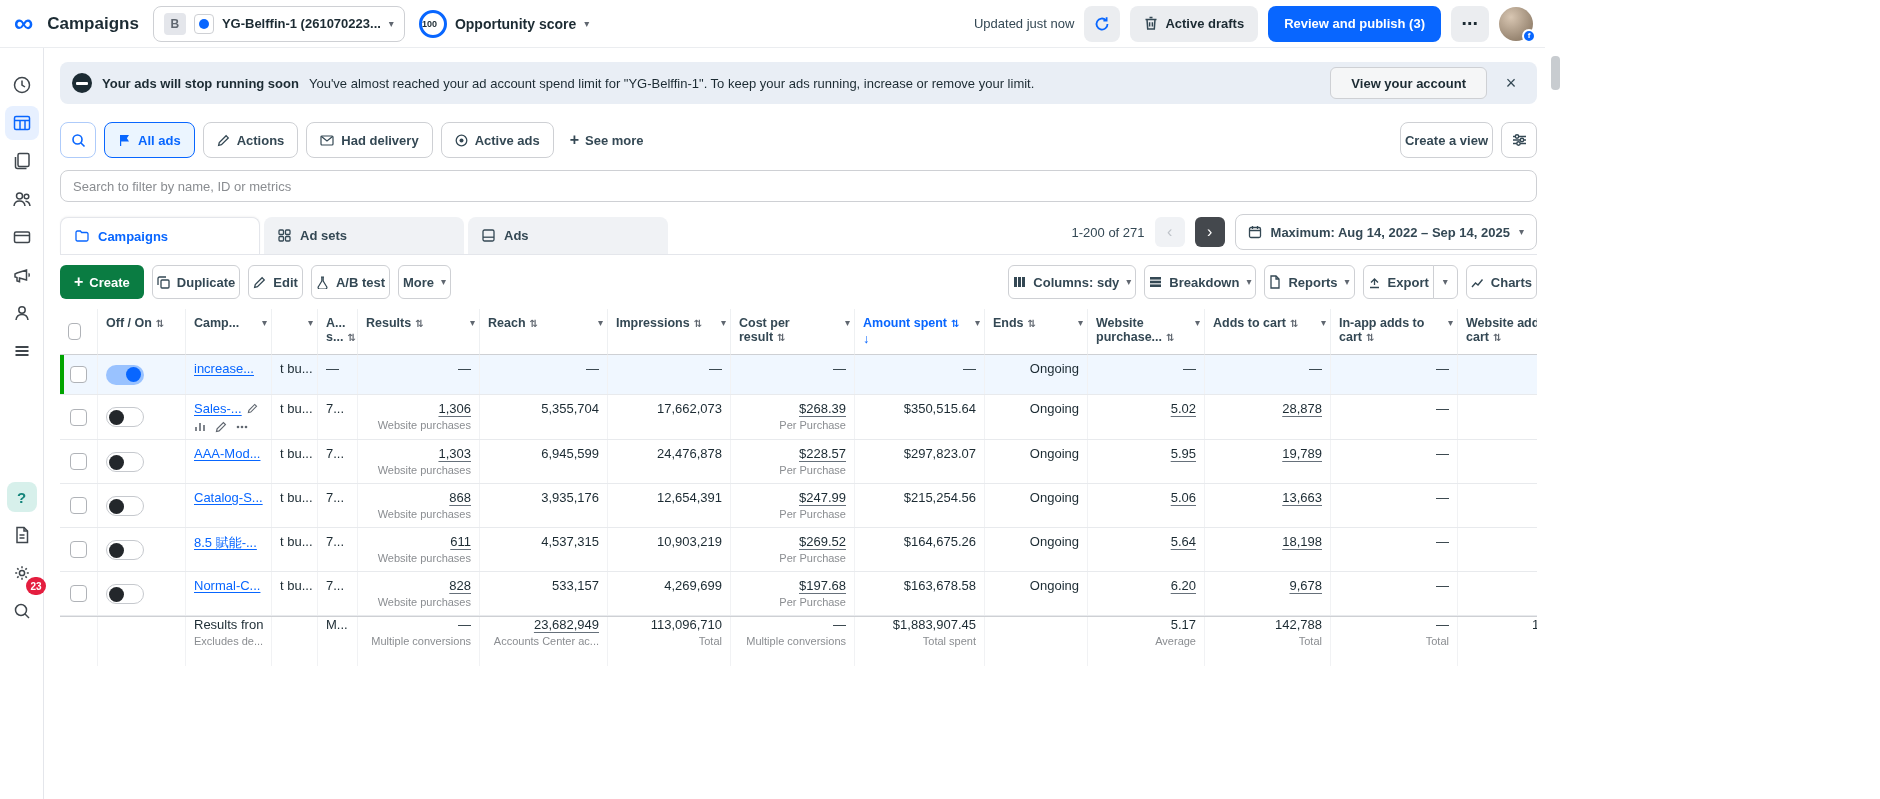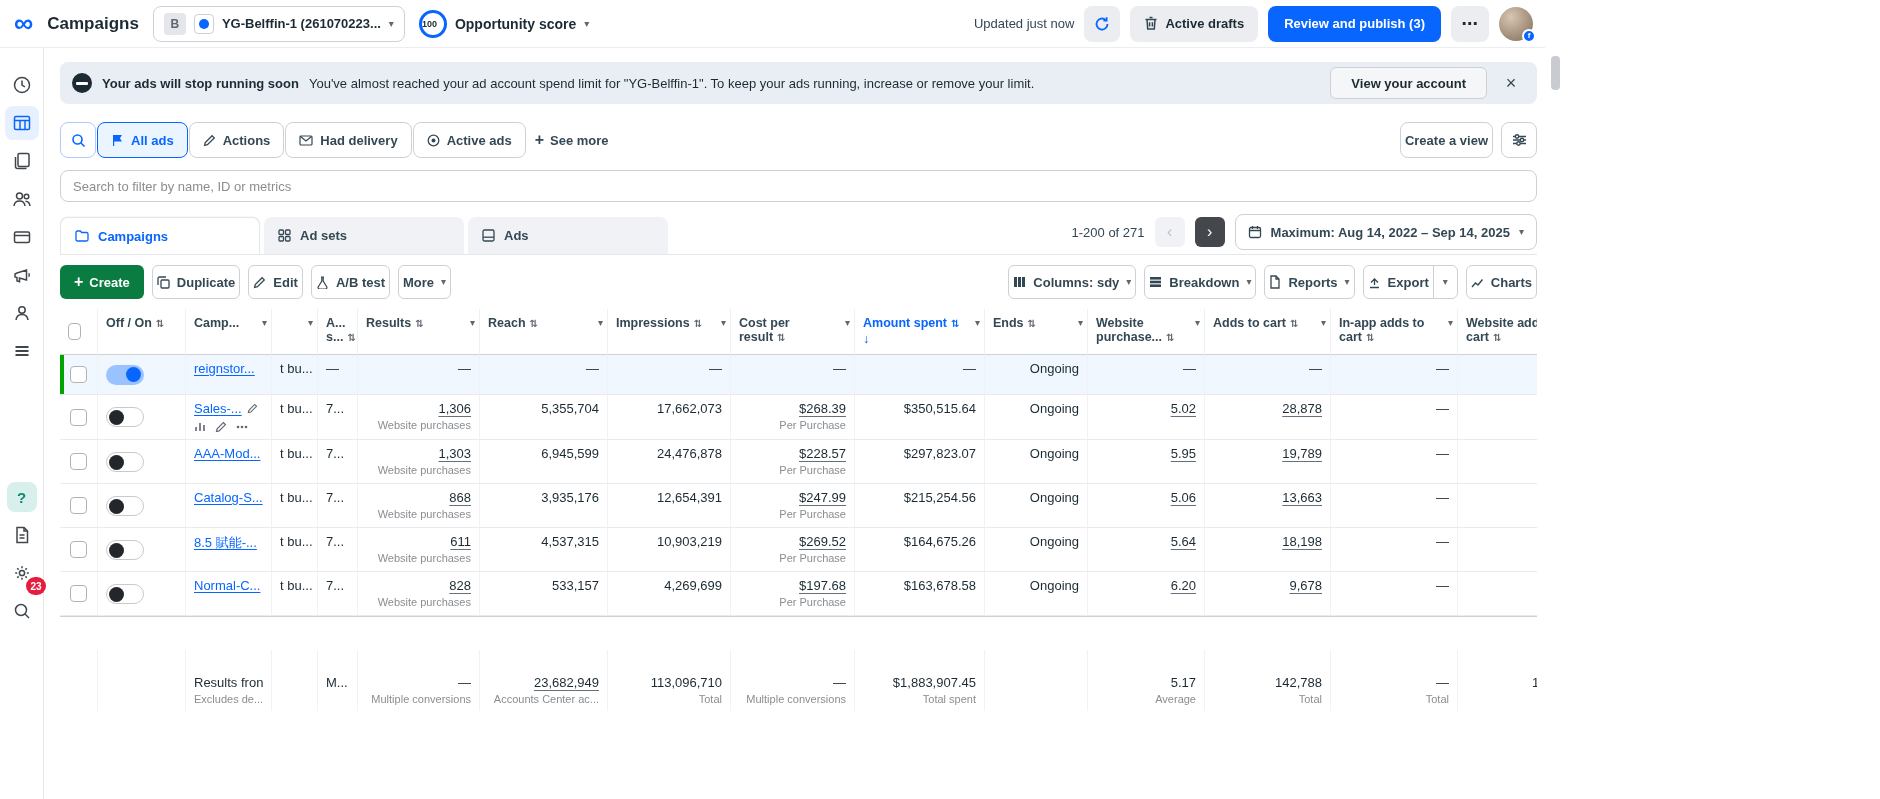--- a/index.html
+++ b/index.html
@@ -50,21 +50,21 @@
 
   .banner { margin-top:14px; height:42px; background:#e9eef5; border-radius:8px; display:flex; align-items:center; gap:10px; padding:0 12px; }
   .banner-ic { width:20px; height:20px; border-radius:50%; background:#1c2b33; position:relative; flex:none; }
   .banner-ic::after { content:""; position:absolute; left:4px; top:9px; width:12px; height:2.5px; background:#fff; border-radius:1px; }
   .banner-title { font-weight:700; font-size:13px; }
   .banner-msg { font-size:13px; color:#1c2b33; }
   .banner-right { margin-left:auto; display:flex; align-items:center; gap:10px; }
   .banner-btn { height:32px; border-radius:6px; background:#f5f6f7; border:1px solid #ced0d4; font-weight:700; padding:0 20px; }
   .banner-x { font-size:18px; color:#344854; width:28px; height:28px; display:flex; align-items:center; justify-content:center; }
 
-  .filter-row { margin-top:18px; display:flex; align-items:center; gap:1px; }
+  .filter-row { margin-top:18px; display:flex; align-items:center; gap:8px; }
   .search-sq { width:36px; height:36px; border:1px solid #aecbfa; border-radius:8px; color:#0866ff; display:flex; align-items:center; justify-content:center; background:#fff; }
   .chip { height:36px; border-radius:8px; border:1px solid #ced0d4; background:#fff; padding:0 13px; display:flex; align-items:center; gap:7px; font-weight:700; color:#344854; }
   .chip.selected { background:#ebf5ff; border-color:#0866ff; color:#0866ff; }
   .see-more { display:flex; align-items:center; gap:6px; font-weight:700; color:#344854; padding:0 8px; }
   .plus::before { content:"+"; font-size:16px; font-weight:700; line-height:1; }
   .filter-right { margin-left:auto; display:flex; align-items:center; gap:8px; }
   .w-btn { height:34px; border-radius:6px; border:1px solid #ced0d4; background:#fff; padding:0 4px; display:flex; align-items:center; gap:7px; font-weight:700; color:#344854; }
   .w-btn.tall { height:36px; border-radius:8px; }
   .w-btn.sq { width:36px; padding:0; justify-content:center; }
 
@@ -119,21 +119,21 @@
   .name-line { display:flex; align-items:center; gap:5px; }
   .mini-pen { color:#606770; cursor:pointer; }
   .row-icons { display:flex; align-items:center; gap:9px; margin-top:5px; color:#606770; }
   .ric { cursor:pointer; }
   .c-num { text-align:right; }
   .val { display:block; line-height:16px; white-space:nowrap; }
   .val.u { text-decoration:underline; text-underline-offset:3px; text-decoration-color:#66707a; }
   .sub { display:block; font-size:11px; color:#8a8d91; margin-top:2px; white-space:nowrap; }
   .c-txt { white-space:nowrap; }
   .totals { min-height:50px; border-top:1px solid #ced0d4; background:#fff; }
-  .totals .td { padding-top:25px;margin-top:33px; }
+  .totals .td { padding-top:0; }
 
   
   .vscroll { position:absolute; left:1551px; top:56px; width:9px; height:700px; }
   .vthumb { width:9px; height:34px; border-radius:4px; background:#c8ccd0; }
 </style>
 </head>
 <body>
 
 <div class="app">
 
@@ -455,21 +455,21 @@
 
         <div class="tr single hl">
           <div class="td c-check">
               <span class="cb"></span>
             </div>
           <div class="td c-toggle">
               <span class="toggle on">
                 <span class="knob"></span>
               </span>
             </div>
-          <div class="td"><a class="lnk">reignstor...</a></div>
+          <div class="td"><a class="lnk">increase...</a></div>
           <div class="td c-txt">t bu...</div>
           <div class="td c-txt">—</div>
           <div class="td c-num">
               <span class="val">—</span>
             </div>
           <div class="td c-num">
               <span class="val">—</span>
             </div>
           <div class="td c-num">
               <span class="val">—</span>

